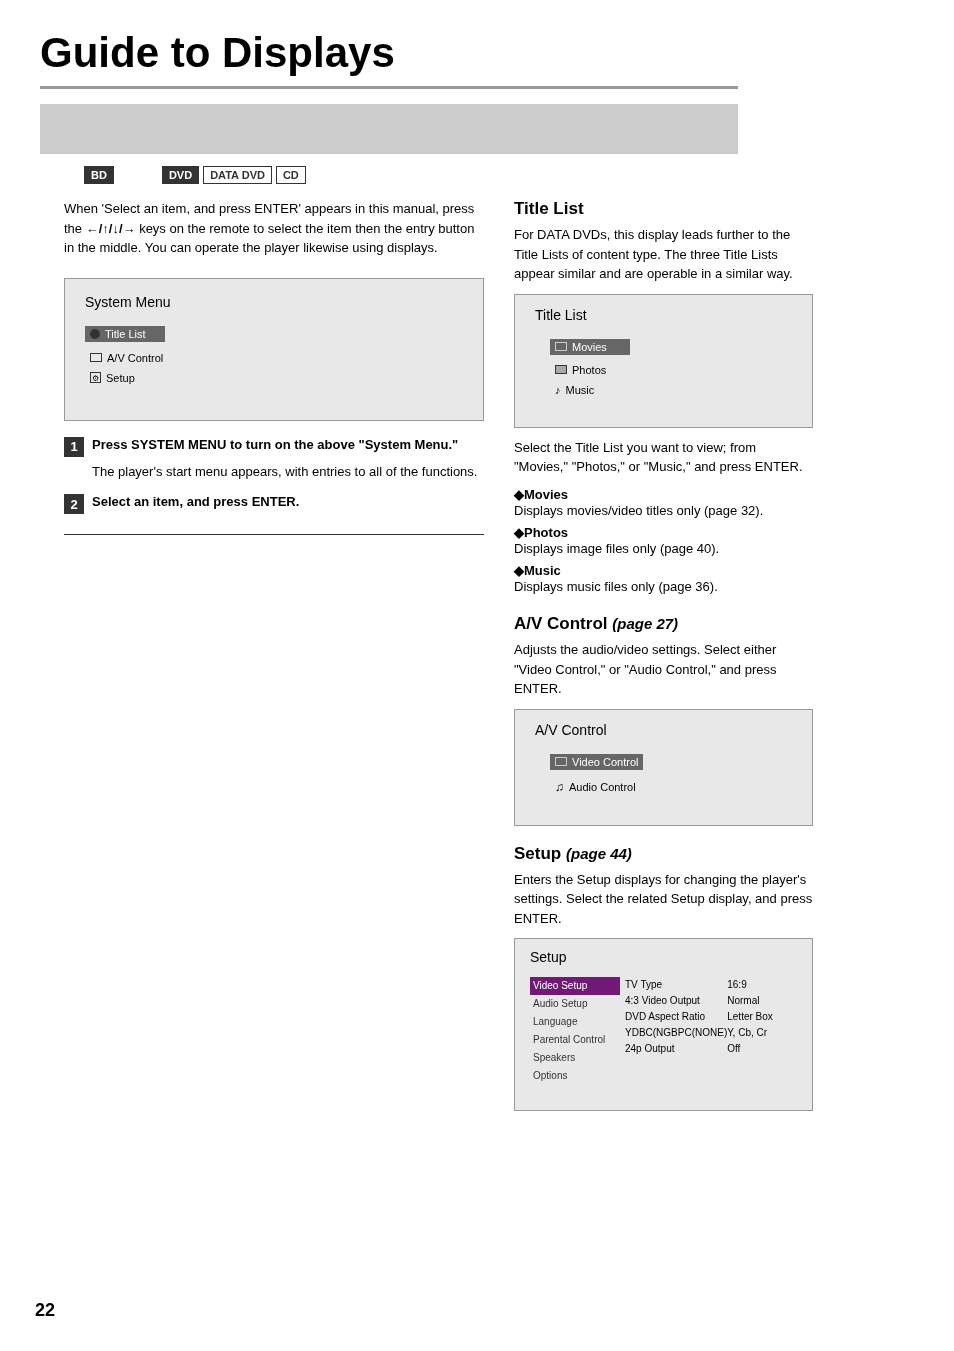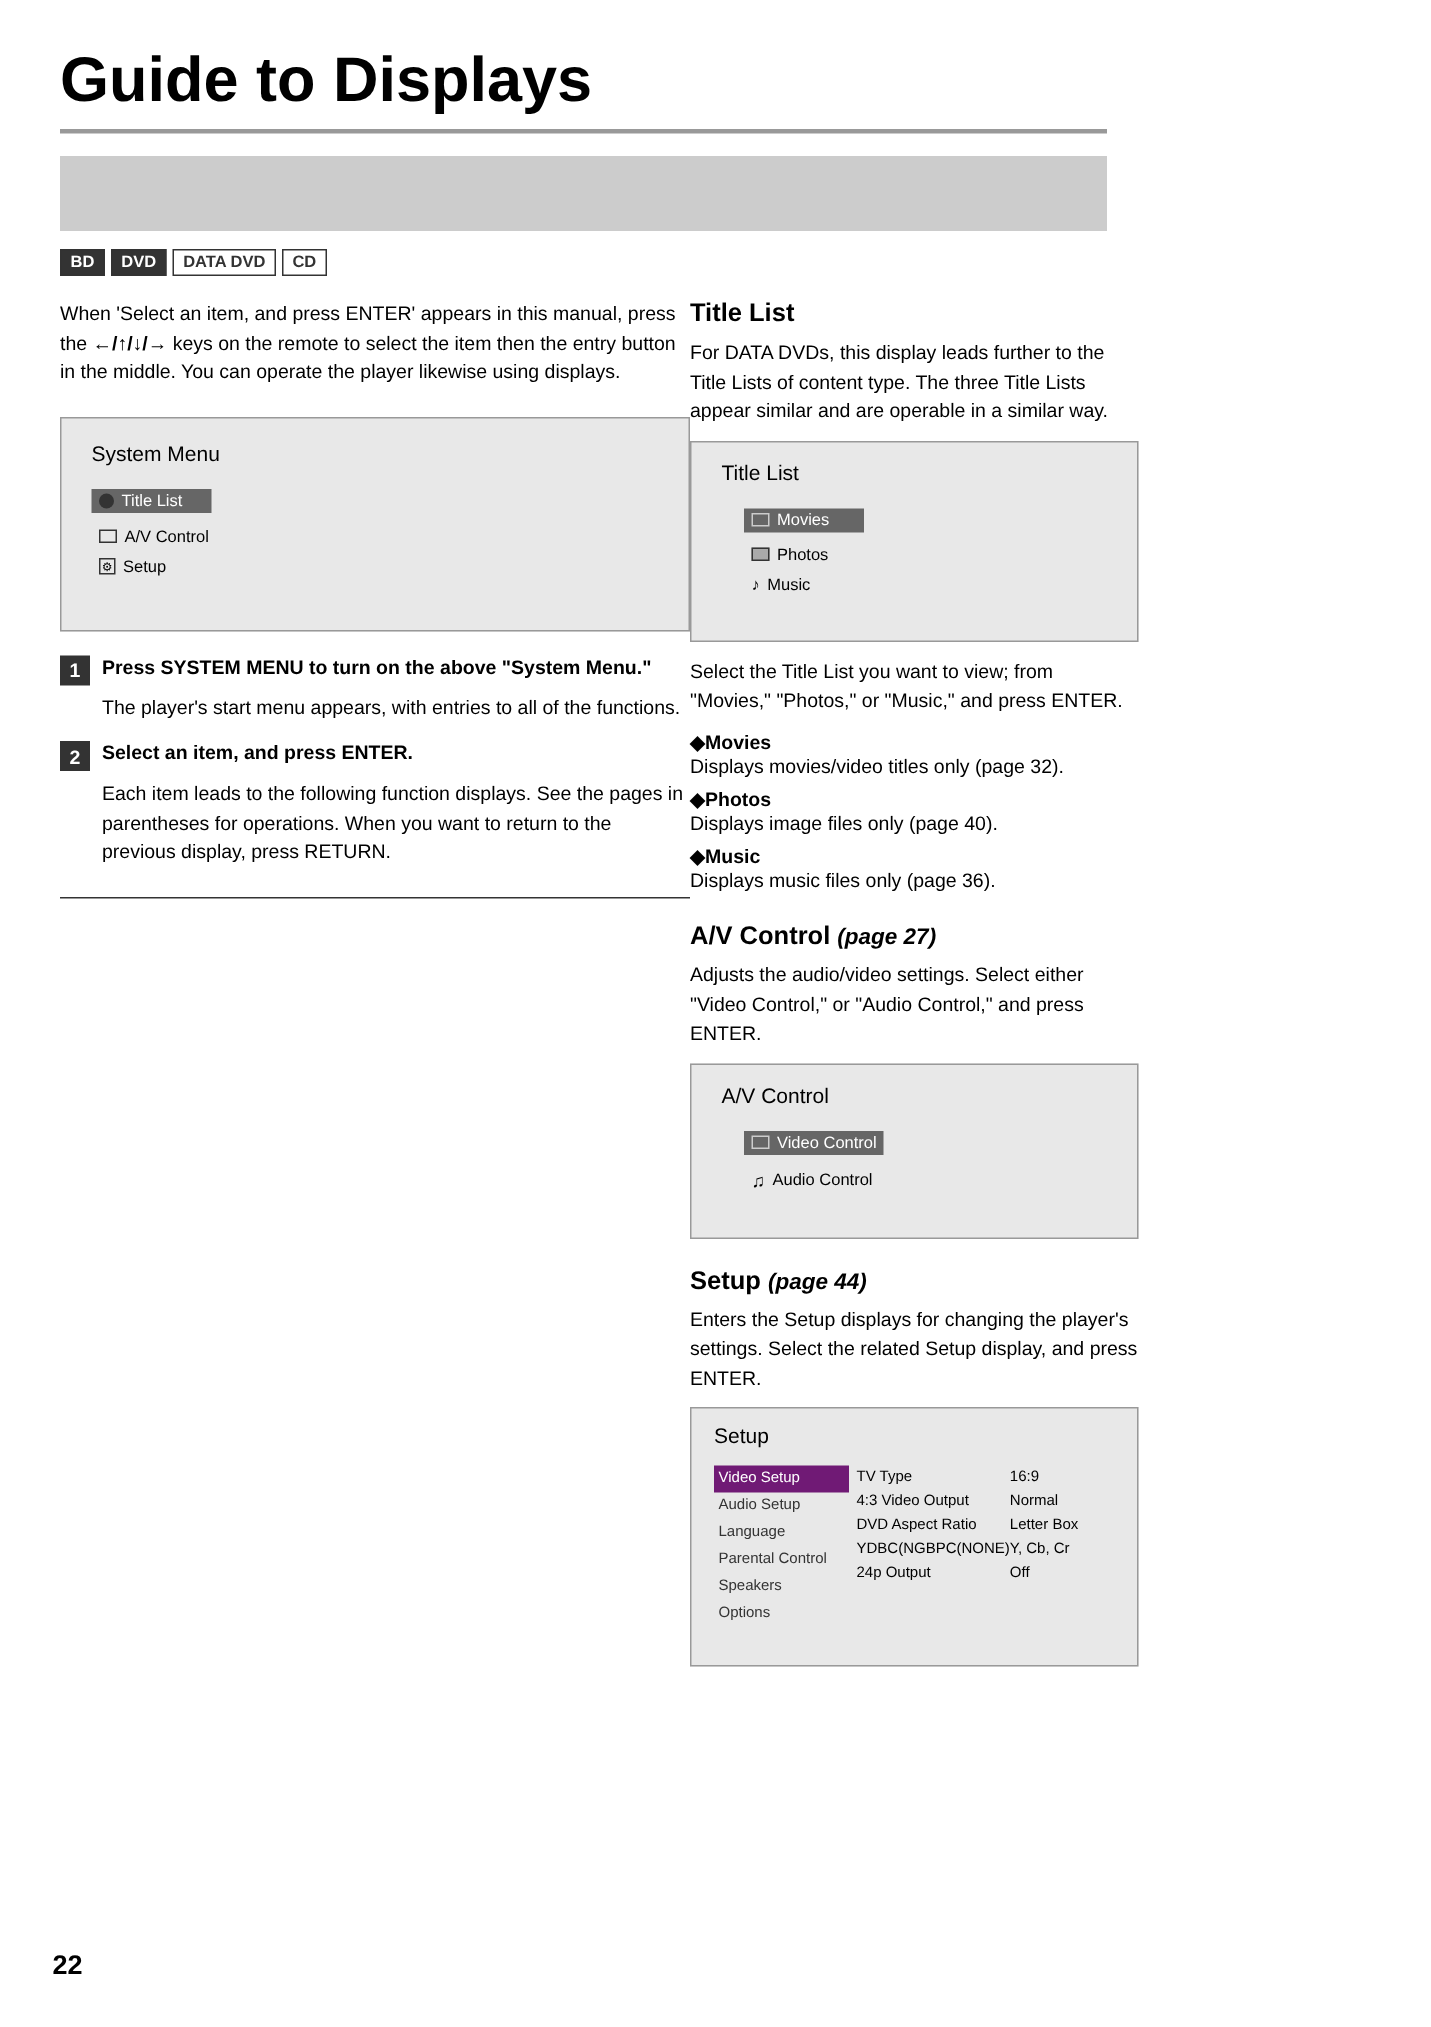--- a/index.html
+++ b/index.html
@@ -30,21 +30,23 @@
       font-size: 42px;
       font-weight: 900;
       font-family: Arial Black, Arial, sans-serif;
       border-bottom: 3px solid #999;
       padding-bottom: 10px;
       margin-bottom: 15px;
       line-height: 1.1;
     }
     .content-columns {
       display: flex;
+      gap: 30px;
       flex: 1;
+      margin-left: 24px;
     }
     .left-col {
       width: 420px;
       flex-shrink: 0;
     }
     .right-col {
       flex: 1;
     }
     .format-badges {
       display: flex;
@@ -53,20 +55,21 @@
     }
     .badge {
       padding: 2px 6px;
       font-size: 11px;
       font-weight: bold;
       border: 1px solid #333;
     }
     .badge-filled {
       background: #333;
       color: #fff;
+      margin-left: 44px;
     }
     .badge-outline {
       background: #fff;
       color: #333;
     }
     .intro-text {
       font-size: 13px;
       line-height: 1.5;
       margin-bottom: 20px;
     }
@@ -257,21 +260,20 @@
           <span class="step-title">Press SYSTEM MENU to turn on the above "System Menu."</span>
         </div>
         <div class="step-body">The player's start menu appears, with entries to all of the functions.</div>
       </div>
 
       <div class="step-section">
         <div class="step-header">
           <span class="step-number">2</span>
           <span class="step-title">Select an item, and press ENTER.</span>
         </div>
-        <div class="step-body">Each item leads to the following function displays. See the pages in parentheses for operations. When you want to return to the previous display, press RETURN.</div>
       </div>
 
       <hr class="divider">
 
     </div>
 
     <div class="right-col">
 
       <div>
         <div class="section-title">Title List</div>

